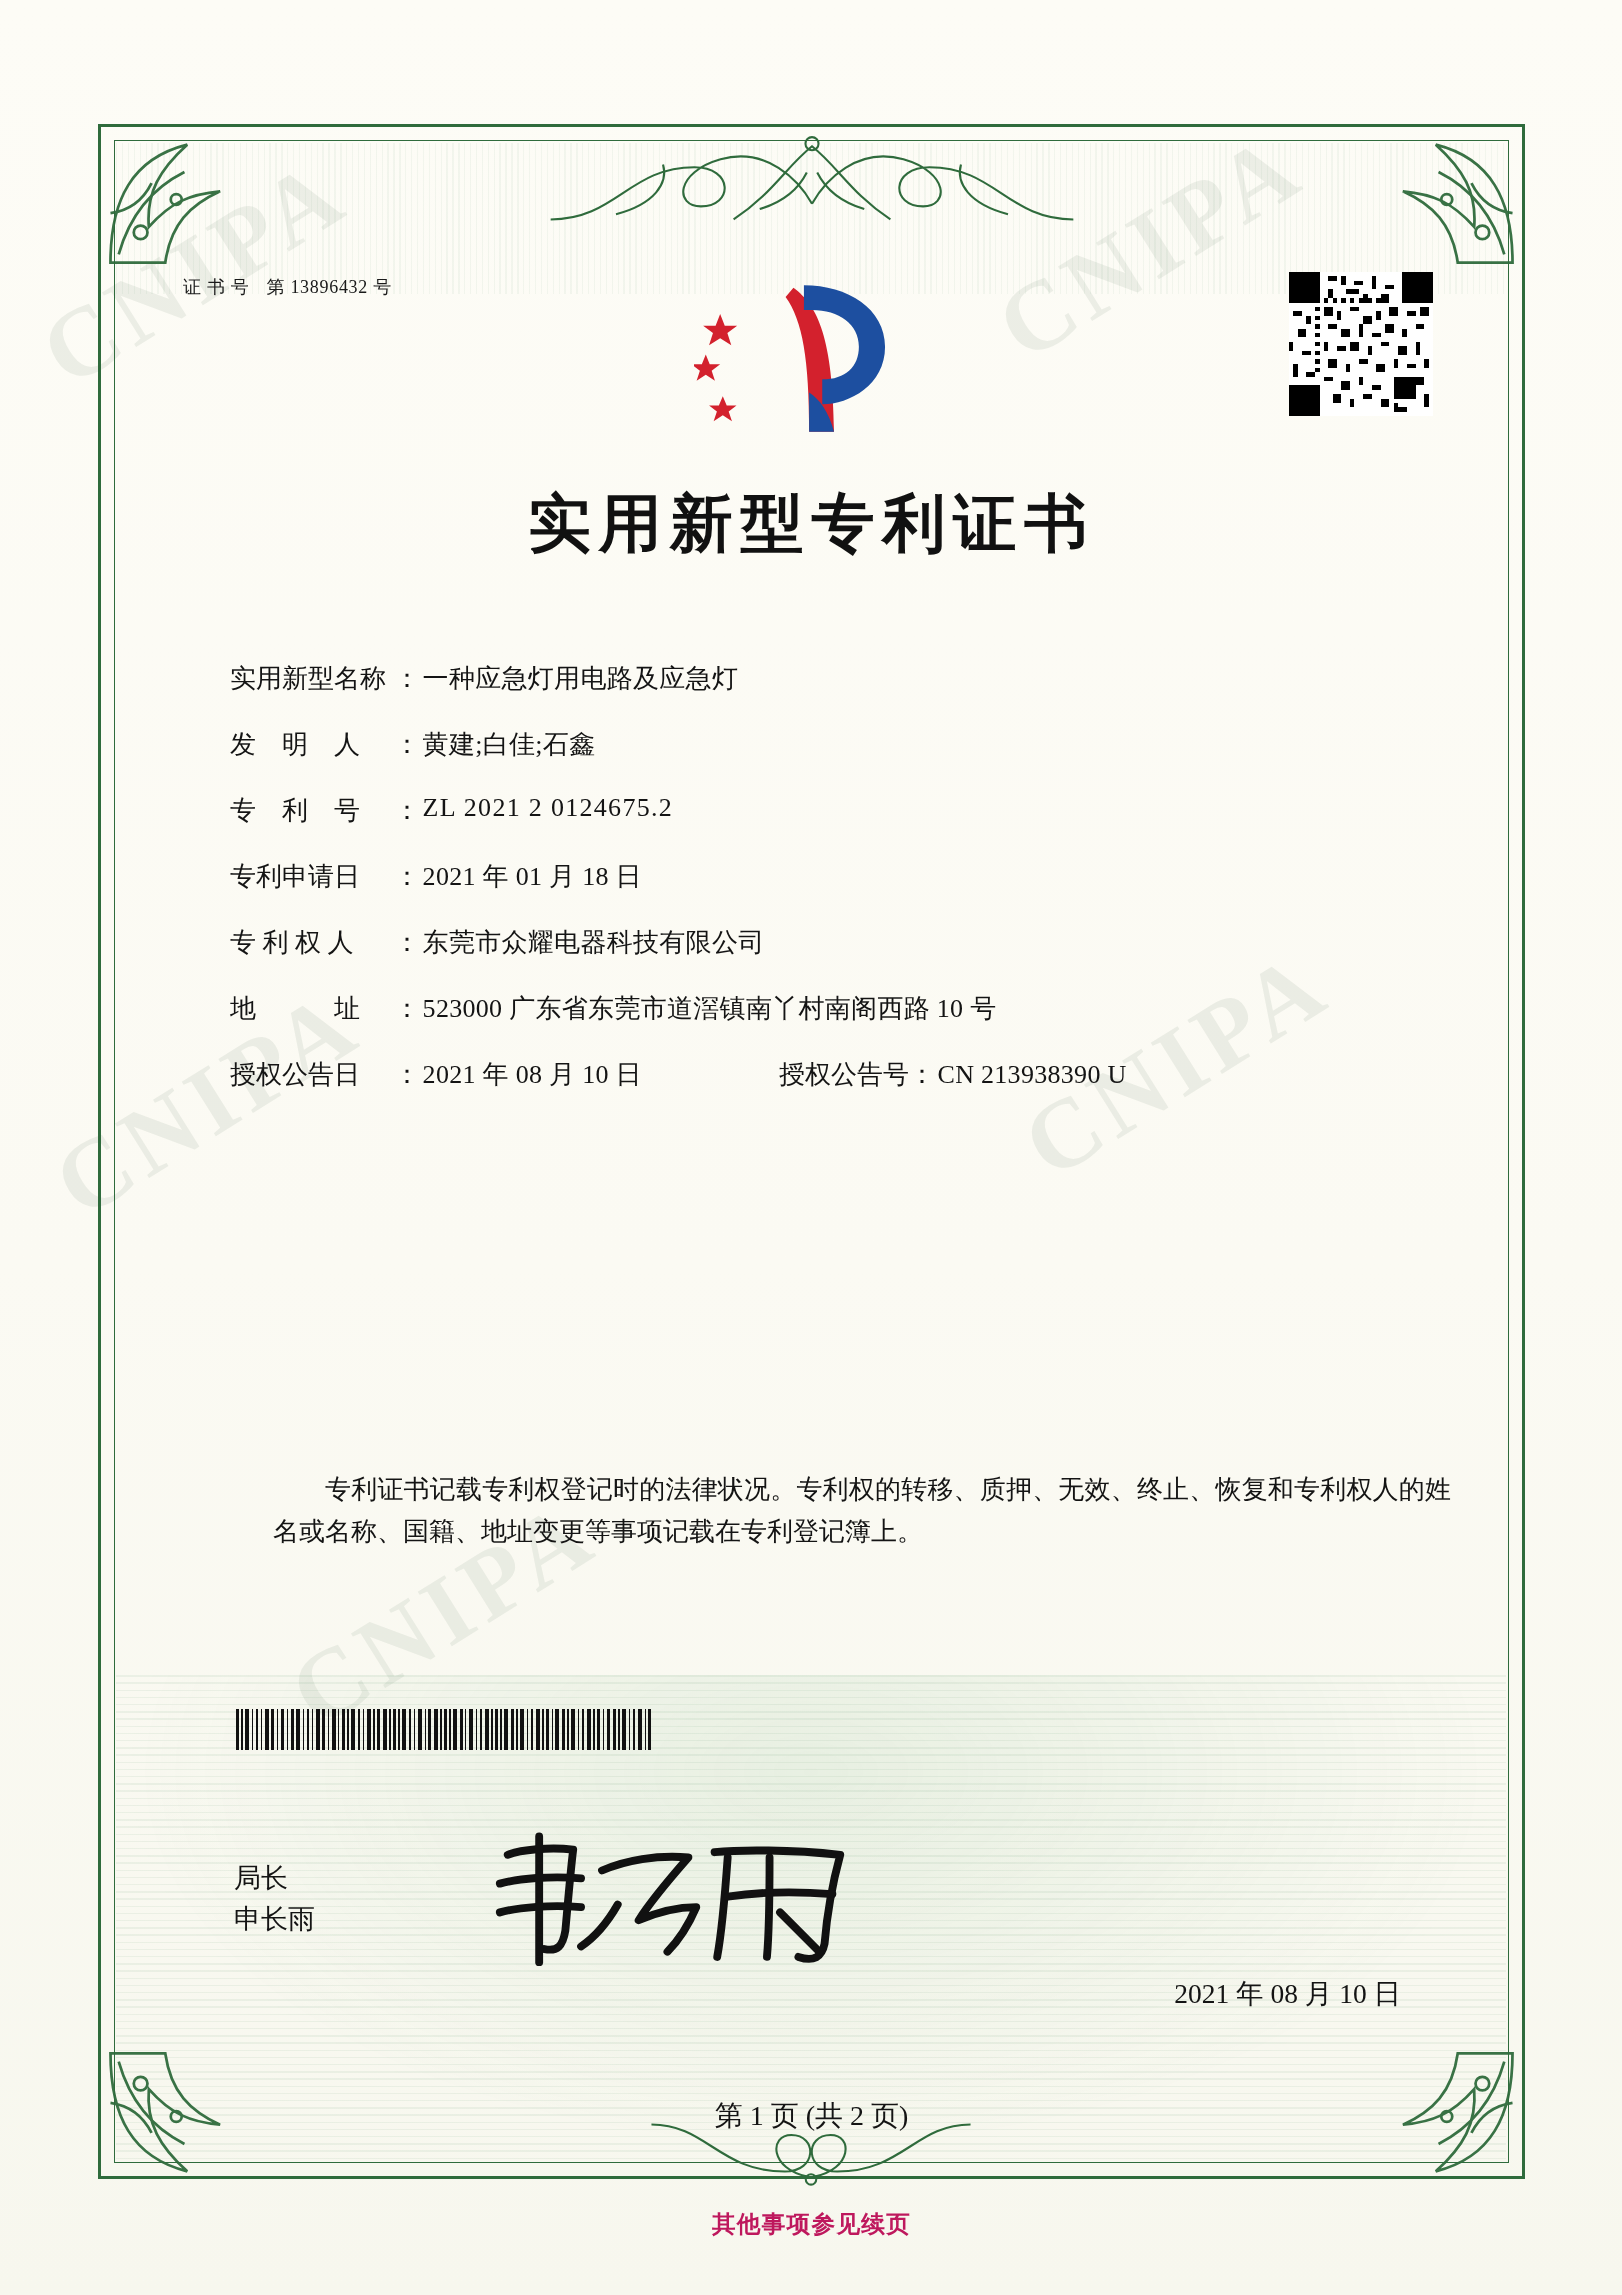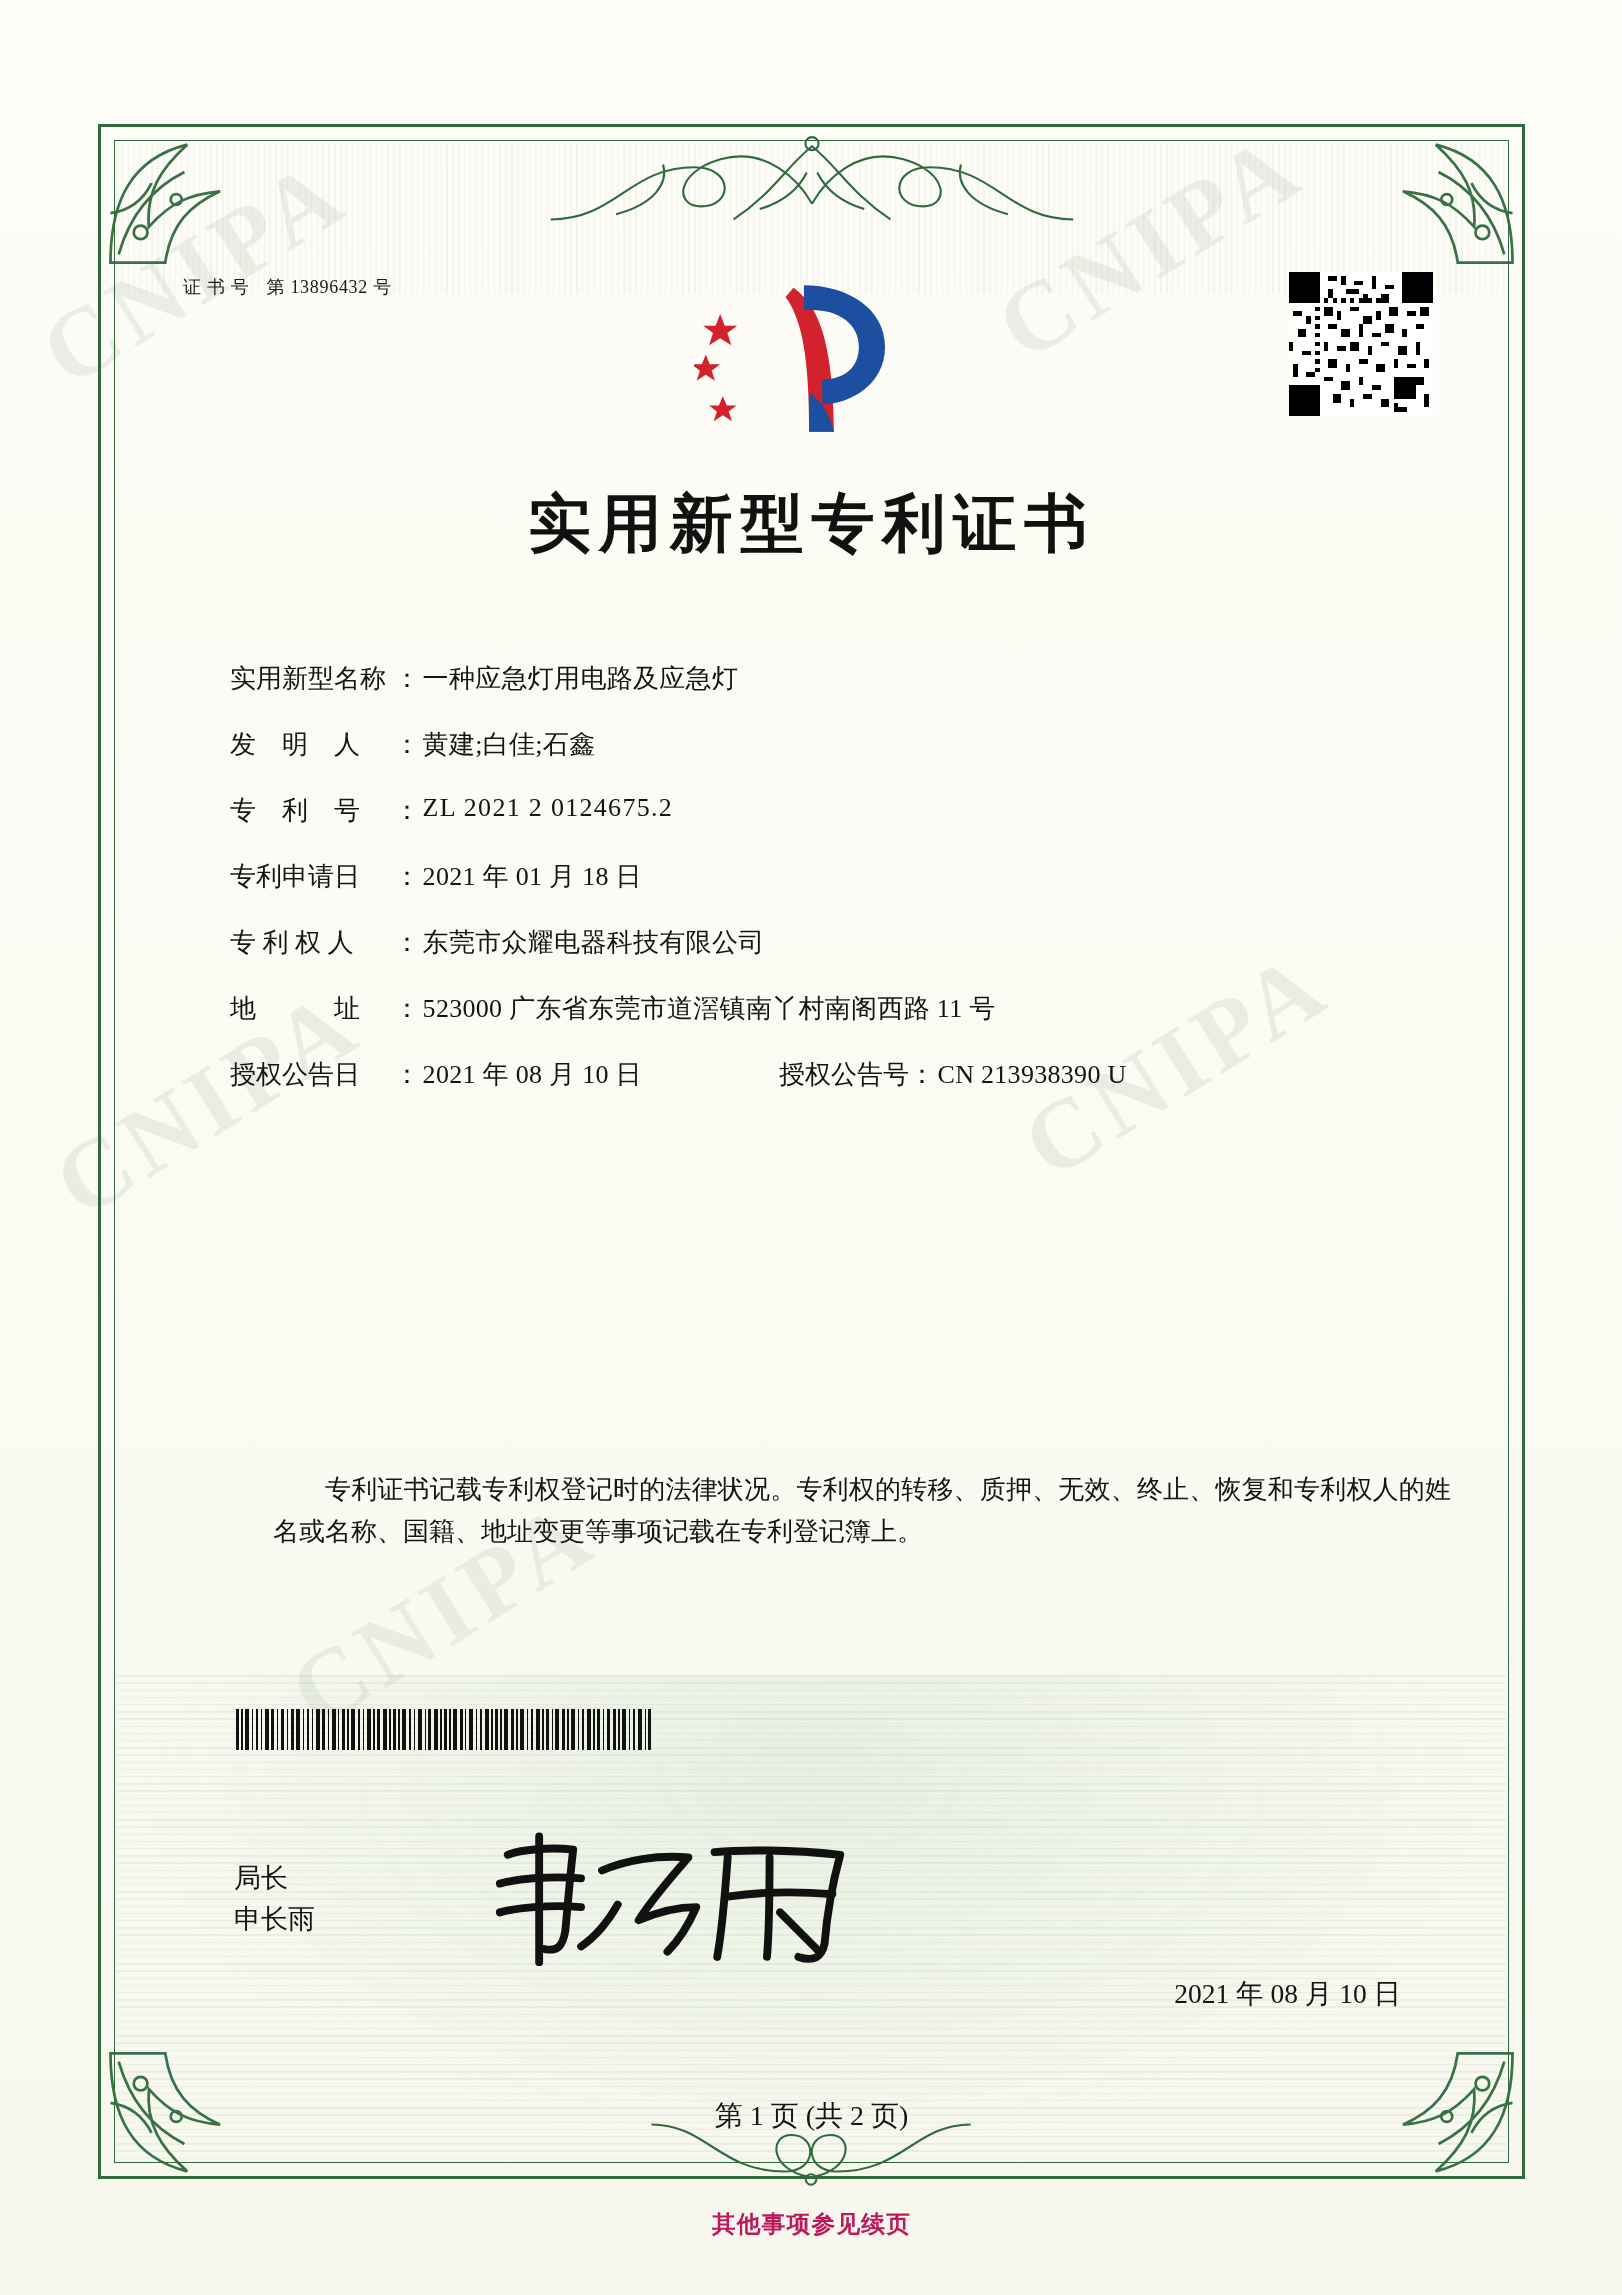--- a/index.html
+++ b/index.html
@@ -444,21 +444,21 @@
 
     <div class="field-row">
       <span class="field-label">专 利 权 人</span>
       <span class="field-colon">：</span>
       <span class="field-value">东莞市众耀电器科技有限公司</span>
     </div>
 
     <div class="field-row">
       <span class="field-label">地　　　址</span>
       <span class="field-colon">：</span>
-      <span class="field-value">523000 广东省东莞市道滘镇南丫村南阁西路 11 号</span>
+      <span class="field-value">523000 广东省东莞市道滘镇南丫村南阁西路 10 号</span>
     </div>
 
     <div class="field-row-two">
       <span class="field-label">授权公告日</span>
       <span class="field-colon">：</span>
       <span class="field-value">2021 年 08 月 10 日</span>
       <span class="field-gap"></span>
       <span>授权公告号</span>
       <span class="field-colon">：</span>
       <span class="field-value">CN 213938390 U</span>

